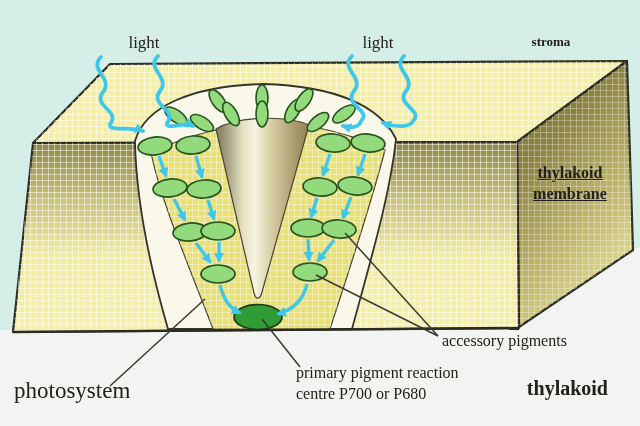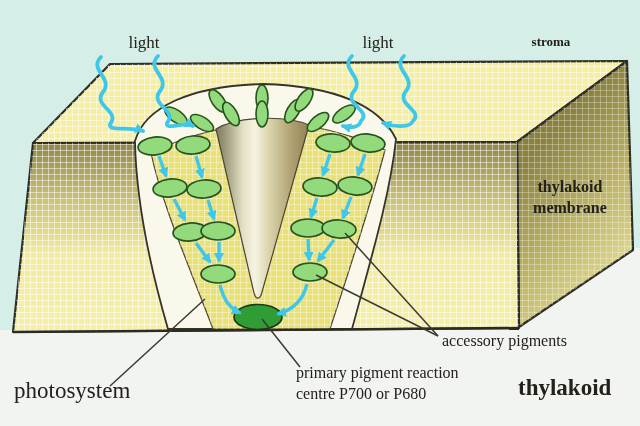--- a/index.html
+++ b/index.html
@@ -139,19 +139,19 @@
     <path d="M110,386 L205,299"></path>
     <path d="M300,367 L262,319"></path>
     <path d="M438,336 L345,233"></path>
     <path d="M438,336 L316,275"></path>
   </g>
 </svg>
 
 <div class="lbl center" style="left:119px;top:33px;width:50px;font-size:17px;">light</div>
 <div class="lbl center" style="left:352px;top:33px;width:52px;font-size:17px;">light</div>
 <div class="lbl bold center" style="left:503px;top:32px;width:96px;font-size:13px;">stroma</div>
-<div class="lbl bold center" style="left:507px;top:176px;width:126px;line-height:21px;">thylakoid membrane</div>
+<div class="lbl bold center" style="left:507px;top:162px;width:126px;line-height:21px;text-decoration:underline;">thylakoid membrane</div>
 <div class="lbl" style="left:442px;top:331px;text-align:right;">accessory pigments</div>
 <div class="lbl" style="left:14px;top:381px;font-size:23px;">photosystem</div>
 <div class="lbl" style="left:296px;top:362px;width:200px;line-height:21px;">primary pigment reaction centre P700 or P680</div>
-<div class="lbl bold right" style="left:518px;top:378px;width:90px;font-size:23px;font-family:Liberation Serif, serif;">thylakoid</div>
+<div class="lbl bold right" style="left:518px;top:378px;width:90px;font-size:20px;font-family:Liberation Serif, serif;">thylakoid</div>
 
 </div>
 
 </body></html>

